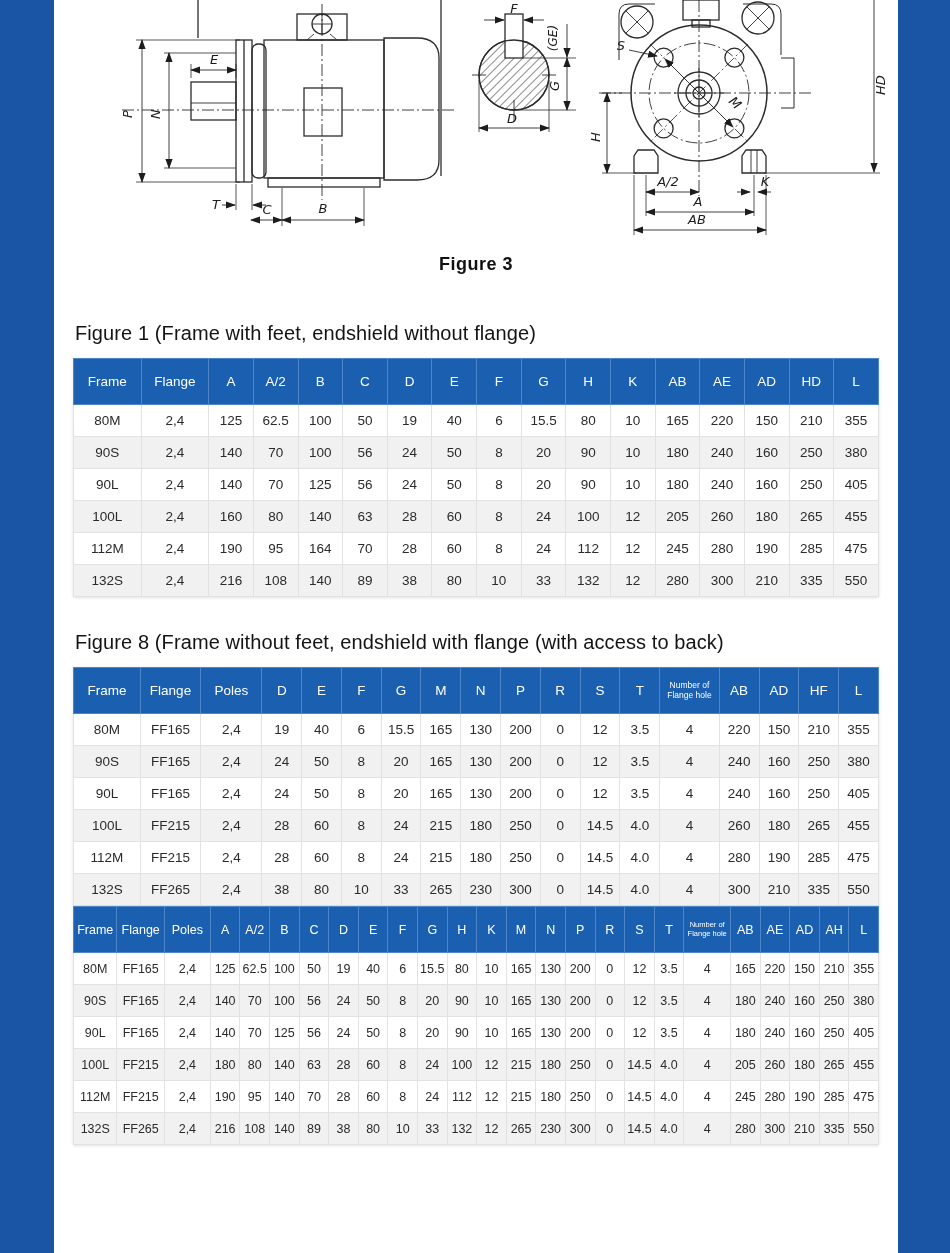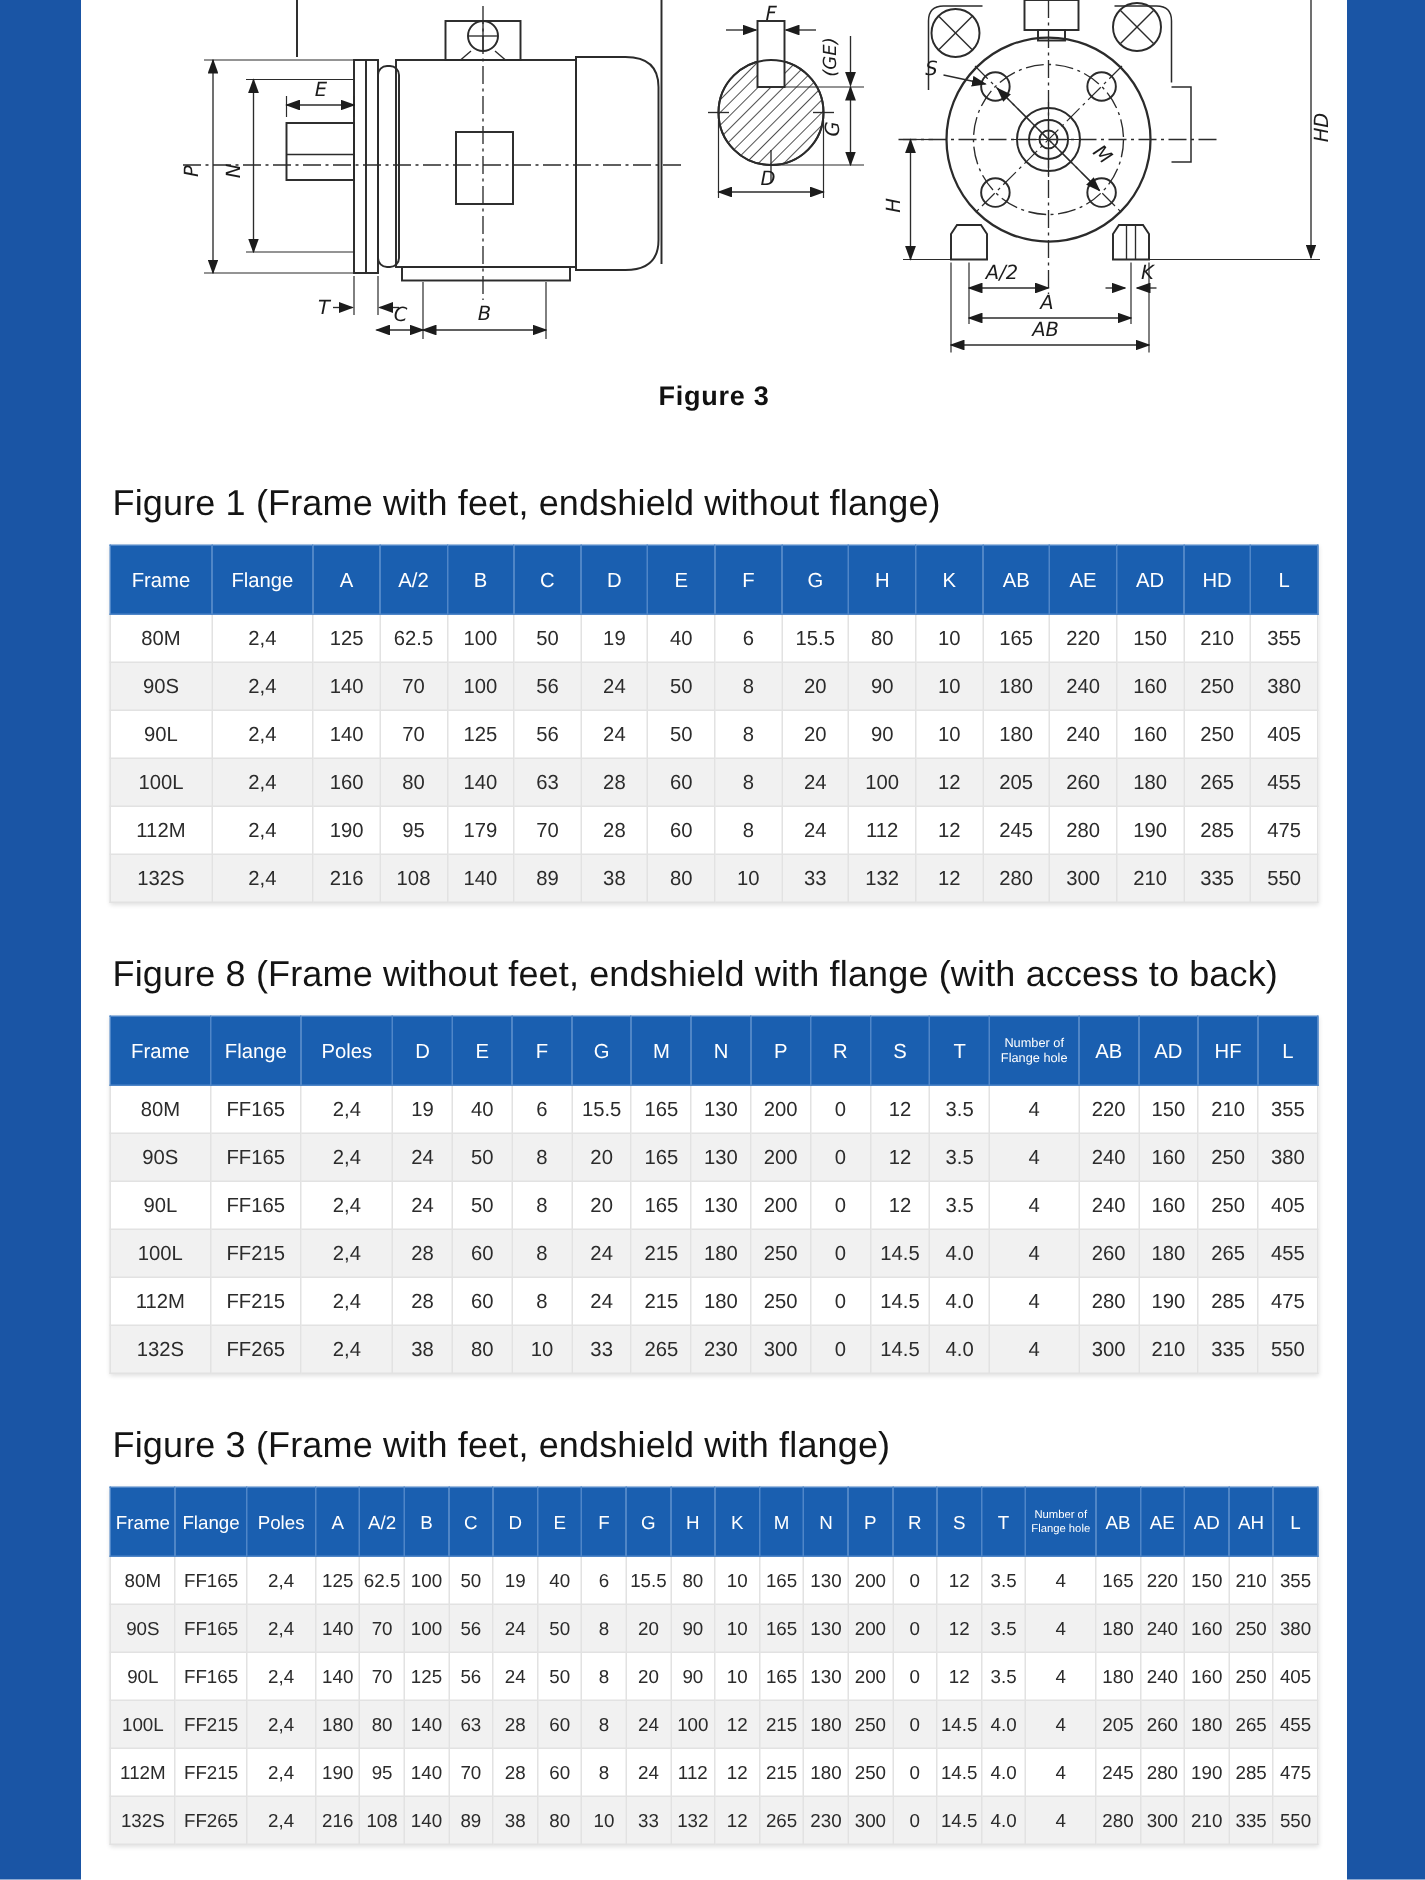--- a/index.html
+++ b/index.html
@@ -22,21 +22,21 @@
 
   .drawing-wrap{width:844px;height:246px;overflow:hidden;}
   svg text{font-family:"DejaVu Sans","Liberation Sans",sans-serif;font-style:italic;font-size:13px;fill:#1c1c1c;}
   svg text.dim-sm{font-size:12px;}
 
   .figure-caption{
     text-align:center;font-size:18px;font-weight:700;color:#111;
     margin:8px 0 0 0;letter-spacing:.5px;
   }
   h2.sec-heading{
-    font-size:24px;font-weight:400;color:#141414;
+    font-size:20px;font-weight:400;color:#141414;
     margin:47px 0 13px 21px;letter-spacing:.1px;
   }
   h2.sec-heading.tight{margin-top:34px;}
   table.dim-table{
     width:806px;margin-left:19px;border-collapse:collapse;table-layout:fixed;
     border:1px solid #d6d6d6;box-shadow:0 1px 3px rgba(0,0,0,.12);
     font-size:13.5px;
     padding-left:20px;
   }
   table.dim-table th{
@@ -344,21 +344,21 @@
           <td>260</td>
           <td>180</td>
           <td>265</td>
           <td>455</td>
         </tr>
         <tr>
           <td>112M</td>
           <td>2,4</td>
           <td>190</td>
           <td>95</td>
-          <td>179</td>
+          <td>164</td>
           <td>70</td>
           <td>28</td>
           <td>60</td>
           <td>8</td>
           <td>24</td>
           <td>112</td>
           <td>12</td>
           <td>245</td>
           <td>280</td>
           <td>190</td>
@@ -528,21 +528,20 @@
           <td>4.0</td>
           <td>4</td>
           <td>300</td>
           <td>210</td>
           <td>335</td>
           <td>550</td>
         </tr>
       </tbody>
     </table>
 
-  <h2 class="sec-heading tight">Figure 3 (Frame with feet, endshield with flange)</h2>
   <table class="dim-table t2">
       <thead>
         <tr>
           <th>Frame</th>
           <th>Flange</th>
           <th>Poles</th>
           <th>A</th>
           <th>A/2</th>
           <th>B</th>
           <th>C</th>

